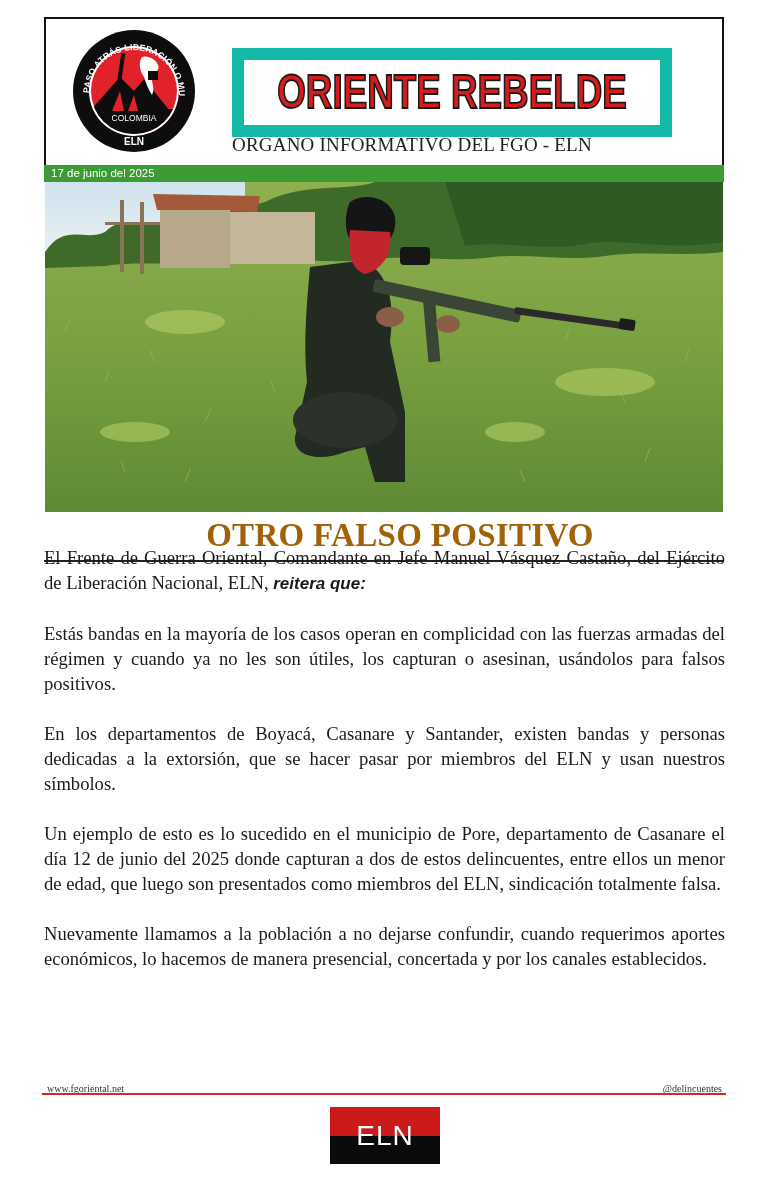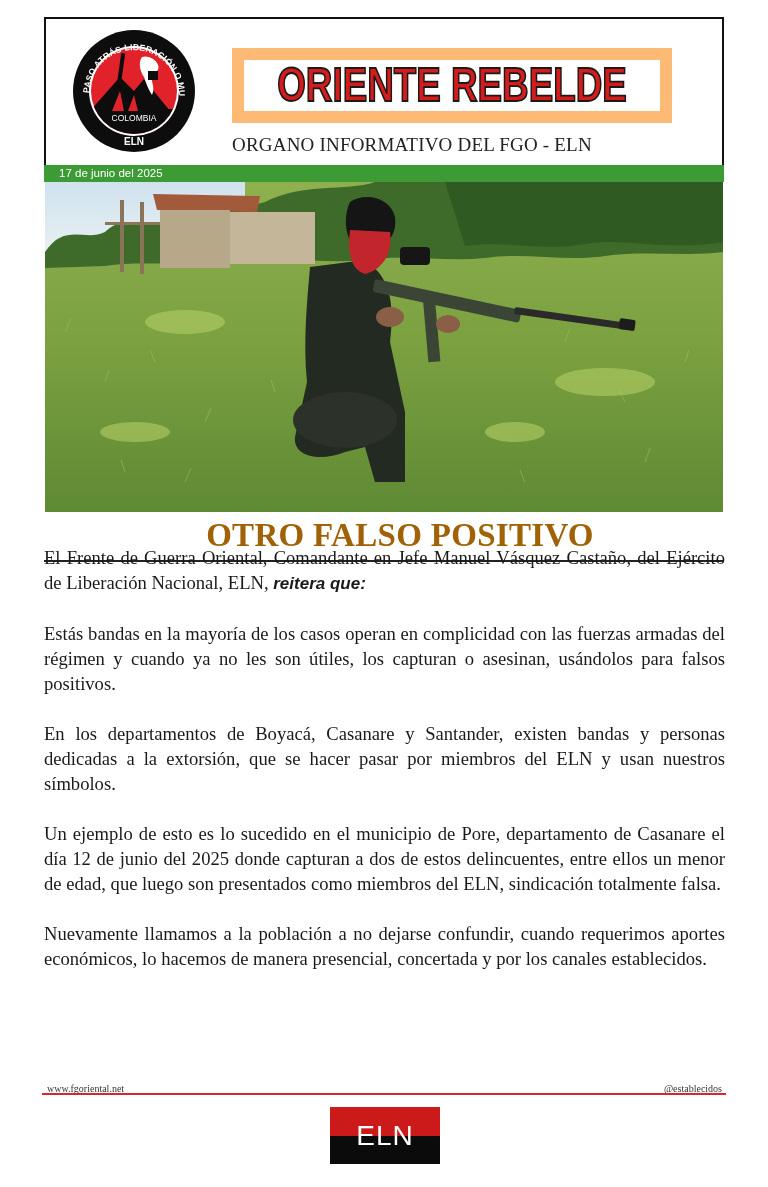--- a/index.html
+++ b/index.html
@@ -7,22 +7,22 @@
     body { position: relative; font-family: "Liberation Serif", serif; color: #1a1a1a; }
 
     .header-box {
       position: absolute; left: 44px; top: 17px; width: 680px; height: 148px;
       border: 2px solid #111; border-bottom: none; background: #fff;
     }
     .logo {
       position: absolute; left: 26px; top: 10px; width: 124px; height: 124px;
     }
     .title-frame {
-      position: absolute; left: 186px; top: 29px; width: 440px; height: 75px;
-      background: #fdba74; padding: 12px;
+      position: absolute; left: 186px; top: 29px; width: 440px; height: 89px;
+      background: #14b8a6; padding: 12px;
     }
     .title-inner {
       width: 100%; height: 100%; background: #fff;
       display: flex; align-items: center; justify-content: center;
     }
     .title-text {
       font-family: "Liberation Sans", sans-serif; font-weight: 700;
       font-size: 40px; letter-spacing: 0px; color: #d41c1c;
       transform: scaleX(0.92) scaleY(1.18);
       -webkit-text-stroke: 1.6px #1a1a1a;
@@ -31,21 +31,21 @@
     .subtitle {
       position: absolute; left: 186px; top: 115px; width: 440px;
       text-align: left; font-family: "Liberation Serif", serif;
       font-size: 19px; color: #222; letter-spacing: 0.2px;
     }
 
     .date-bar {
       position: absolute; left: 44px; top: 165px; width: 680px; height: 17px;
       background: #3d9b35; color: #fff;
       font-family: "Liberation Sans", sans-serif; font-size: 11.5px;
-      padding-left: 15px; line-height: 17px;
+      padding-left: 7px; line-height: 17px;
     }
 
     .photo {
       position: absolute; left: 45px; top: 182px; width: 678px; height: 330px;
       overflow: hidden; background: #7ea24a;
     }
 
     .headline {
       position: absolute; left: 60px; top: 517px; width: 680px;
       text-align: center; color: #a16207;
@@ -188,19 +188,19 @@
 
 <div class="article">
   <p><span>El Frente de Guerra Oriental, Comandante en Jefe Manuel Vásquez Castaño, del Ejército de Liberación Nacional, ELN,</span> <span class="emph">reitera que:</span></p>
   <p>Estás bandas en la mayoría de los casos operan en complicidad con las fuerzas armadas del régimen y cuando ya no les son útiles, los capturan o asesinan, usándolos para falsos positivos.</p>
   <p>En los departamentos de Boyacá, Casanare y Santander, existen bandas y personas dedicadas a la extorsión, que se hacer pasar por miembros del ELN y usan nuestros símbolos.</p>
   <p>Un ejemplo de esto es lo sucedido en el municipio de Pore, departamento de Casanare el día 12 de junio del 2025 donde capturan a dos de estos delincuentes, entre ellos un menor de edad, que luego son presentados como miembros del ELN, sindicación totalmente falsa.</p>
   <p class="last">Nuevamente llamamos a la población a no dejarse confundir, cuando requerimos aportes económicos, lo hacemos de  manera  presencial, concertada y por los canales establecidos.</p>
 </div>
 
 <a class="foot-left">www.fgoriental.net</a>
-<a class="foot-right">@establecidos</a>
+<a class="foot-right">@delincuentes</a>
 <div class="foot-rule"></div>
 <div class="eln-flag">
   <div class="top"></div>
   <div class="bot"></div>
   <div class="txt">ELN</div>
 </div>
 
 </body></html>

